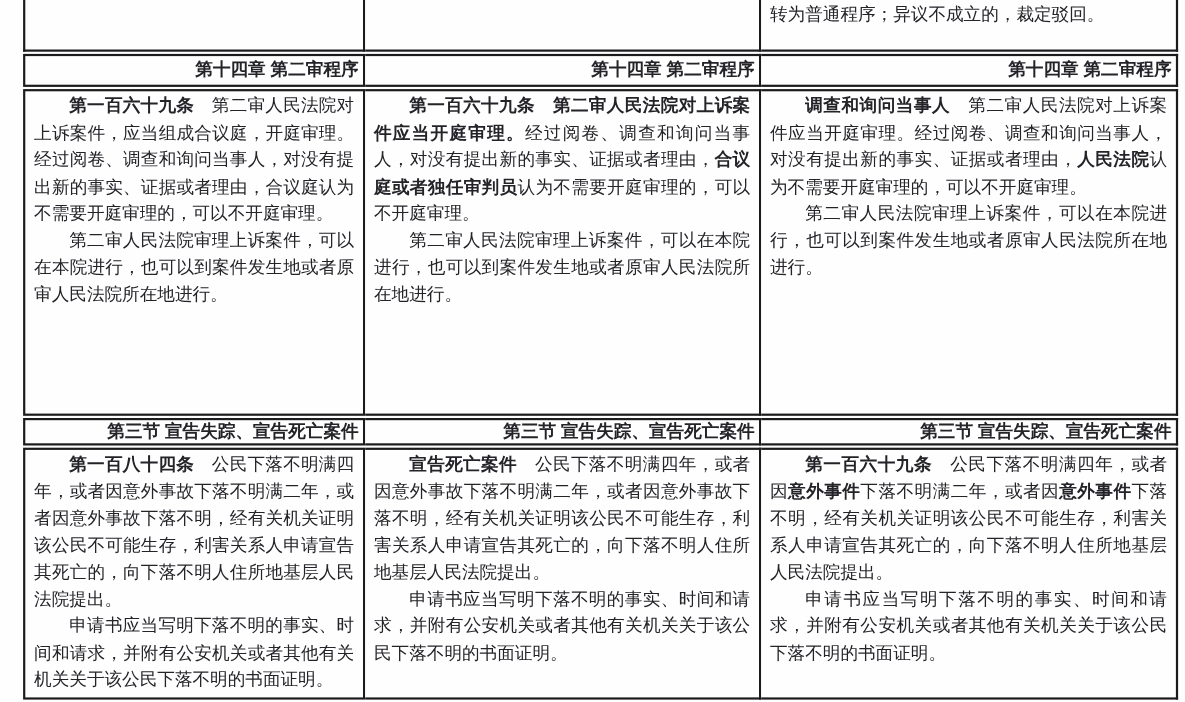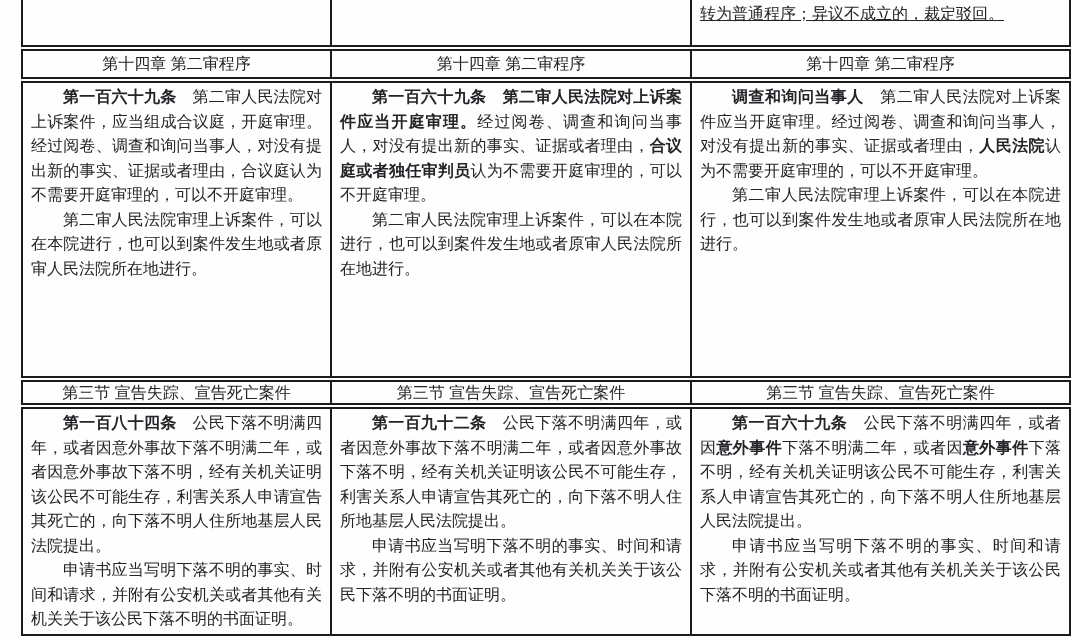--- a/index.html
+++ b/index.html
@@ -33,27 +33,27 @@
     background:var(--bg-color);
   }
   td:first-child{border-left:2px solid var(--border-color);}
   tr:nth-child(1) td{height:47px;border-top:none;}
   tr:nth-child(2) td{height:30px;}
   tr:nth-child(3) td{height:297px;}
   tr:nth-child(4) td{height:25px;}
   tr:nth-child(5) td{height:23px;}
   tr:nth-child(6) td{height:262px;}
   tr.row-header td, tr.row-subheader td{
-    text-align:center;font-weight:400;vertical-align:middle;
+    text-align:right;font-weight:700;vertical-align:middle;
     padding:0 4px;font-size:16px;line-height:1.2;
   }
   td p{
     margin:0;text-indent:2em;text-align:justify;
   }
-  td p.no-indent{text-indent:0;text-decoration:underline;}
+  td p.no-indent{text-indent:0;}
   td b{font-weight:700;}
 </style>
 </head>
 <body>
 
 <div class="page">
   <table class="law-table">
     <colgroup>
       <col style="width:311px">
       <col style="width:360px">
@@ -90,21 +90,21 @@
           <td>第三节 宣告失踪、宣告死亡案件</td>
           <td>第三节 宣告失踪、宣告死亡案件</td>
           <td>第三节 宣告失踪、宣告死亡案件</td>
         </tr>
         <tr class="row-article">
           <td>
             <p><b>第一百八十四条</b>　公民下落不明满四年，或者因意外事故下落不明满二年，或者因意外事故下落不明，经有关机关证明该公民不可能生存，利害关系人申请宣告其死亡的，向下落不明人住所地基层人民法院提出。</p>
             <p>申请书应当写明下落不明的事实、时间和请求，并附有公安机关或者其他有关机关关于该公民下落不明的书面证明。</p>
           </td>
           <td>
-            <p><b>第一百九十二条</b>　公民下落不明满四年，或者因意外事故下落不明满二年，或者因意外事故下落不明，经有关机关证明该公民不可能生存，利害关系人申请宣告其死亡的，向下落不明人住所地基层人民法院提出。</p>
+            <p><b>宣告死亡案件</b>　公民下落不明满四年，或者因意外事故下落不明满二年，或者因意外事故下落不明，经有关机关证明该公民不可能生存，利害关系人申请宣告其死亡的，向下落不明人住所地基层人民法院提出。</p>
             <p>申请书应当写明下落不明的事实、时间和请求，并附有公安机关或者其他有关机关关于该公民下落不明的书面证明。</p>
           </td>
           <td>
             <p><b>第一百六十九条</b>　公民下落不明满四年，或者因<b>意外事件</b>下落不明满二年，或者因<b>意外事件</b>下落不明，经有关机关证明该公民不可能生存，利害关系人申请宣告其死亡的，向下落不明人住所地基层人民法院提出。</p>
             <p>申请书应当写明下落不明的事实、时间和请求，并附有公安机关或者其他有关机关关于该公民下落不明的书面证明。</p>
           </td>
         </tr>
       </tbody>
   </table>
 </div>

